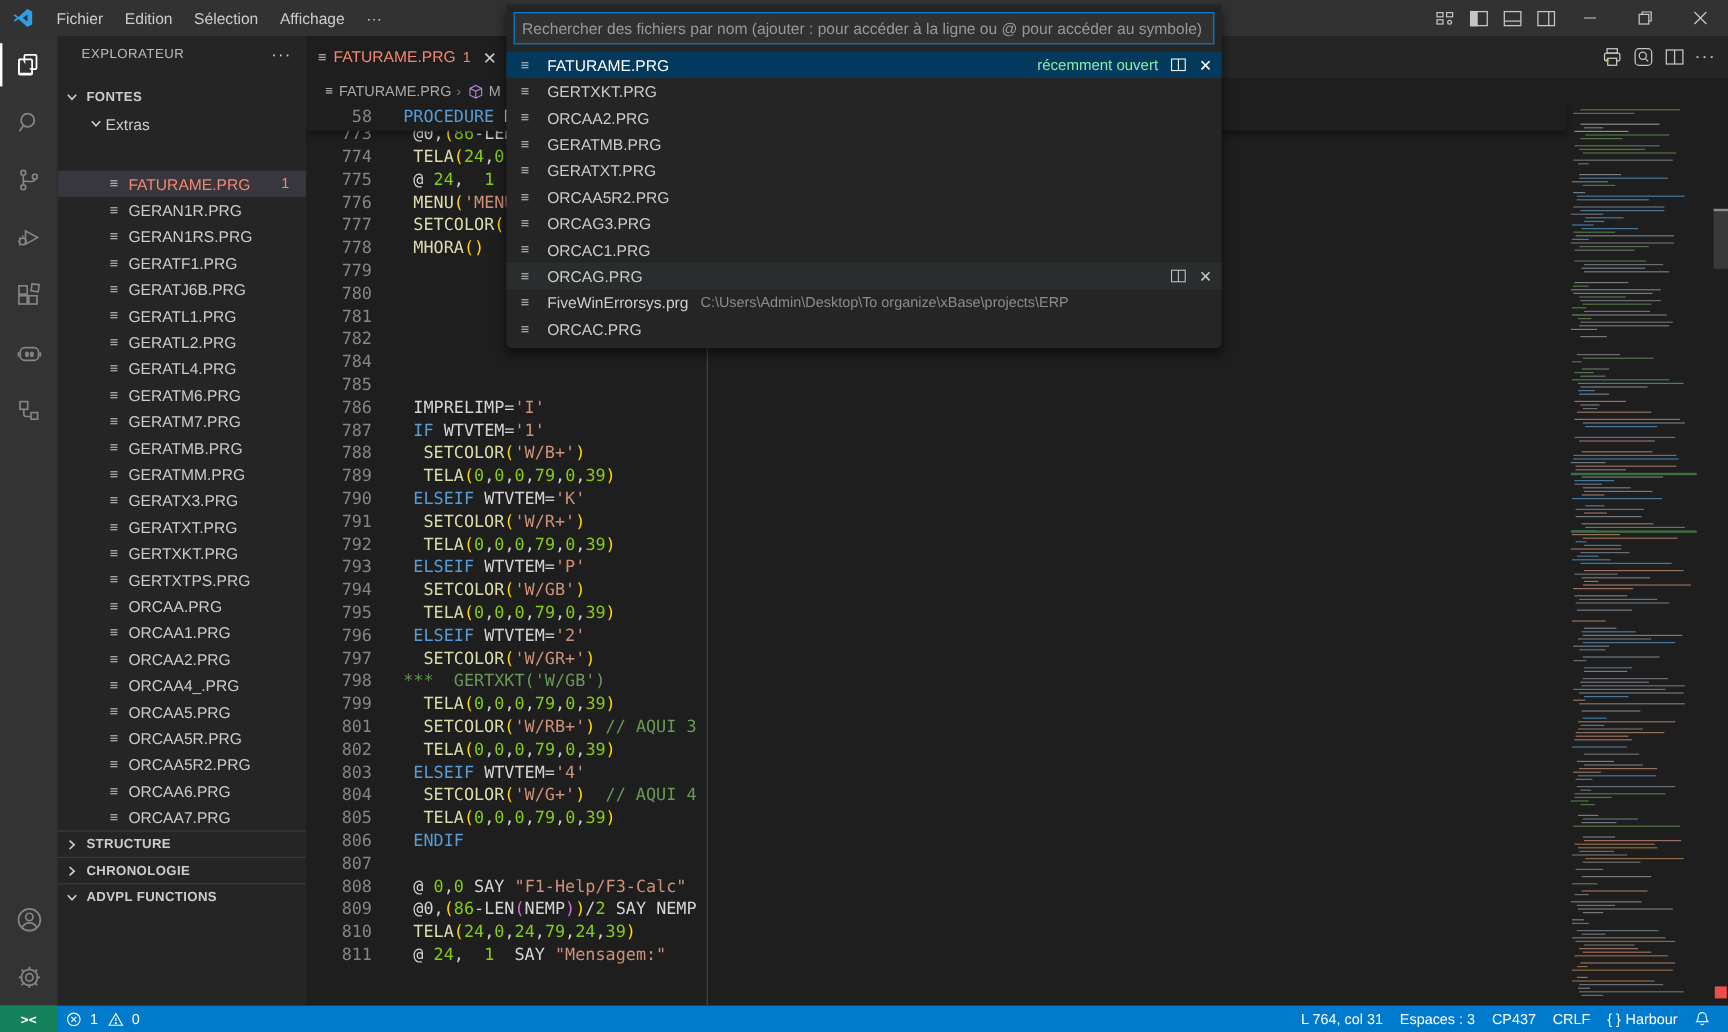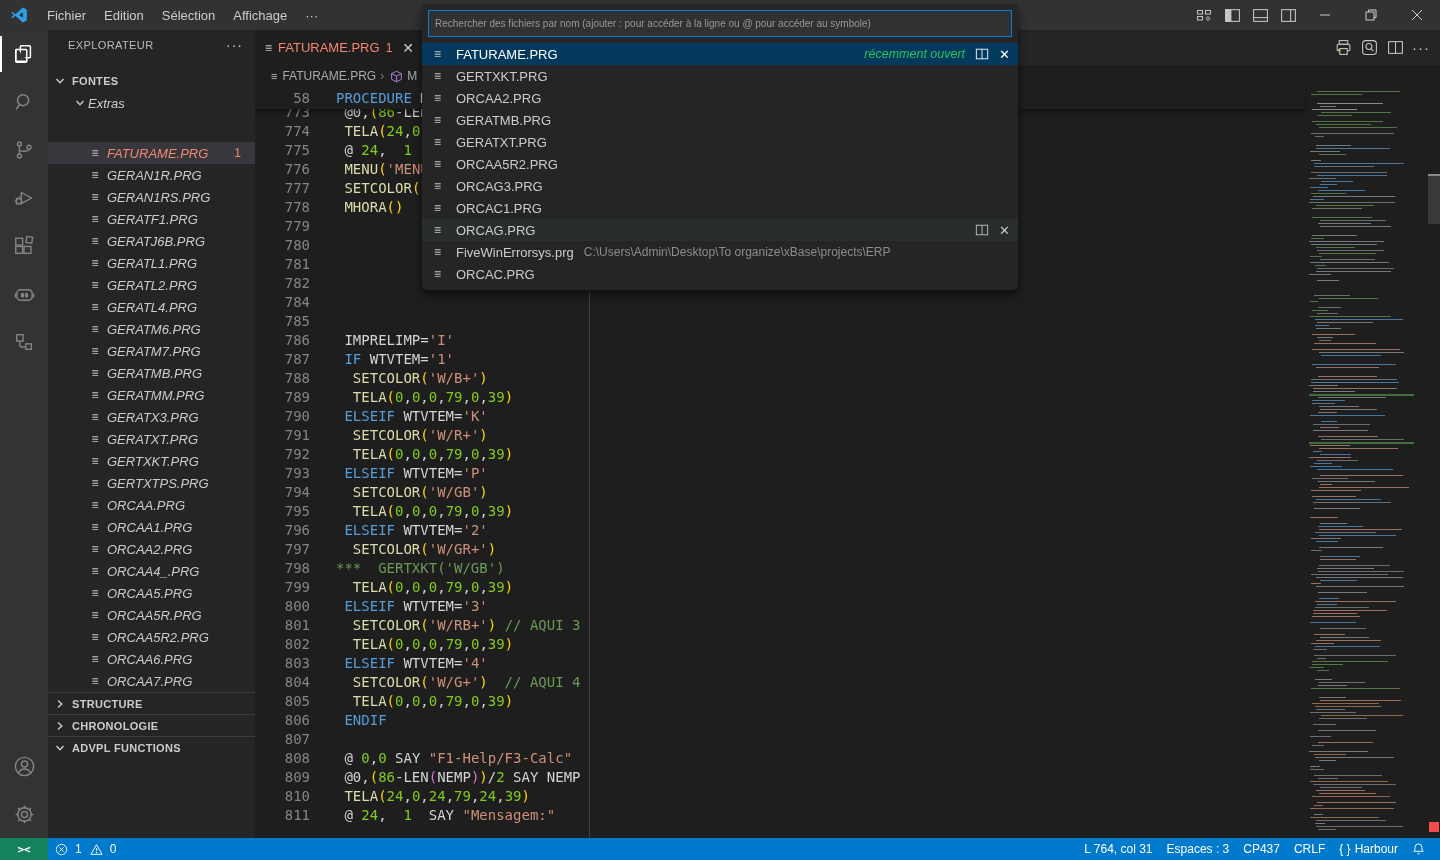--- a/index.html
+++ b/index.html
@@ -26,21 +26,21 @@
 
   
   .sidebar { position:absolute; left:48px; top:30px; width:207px; height:808px; background:#252526; z-index:2; overflow:hidden; }
   .sb-header { height:30px; display:flex; align-items:center; justify-content:space-between; padding:0 12px 0 20px; color:#bbbbbb; font-size:11px; letter-spacing:.4px; }
   .sb-more { color:#cccccc; font-size:14px; letter-spacing:1px; }
   .sec-row { height:22px; display:flex; align-items:center; font-weight:bold; font-size:11px; color:#cccccc; letter-spacing:.3px; }
   .sec-row .chev { margin:0 4px 0 4px; }
   .row { height:22px; display:flex; align-items:center; color:#cccccc; cursor:default; }
   .row.selected { background:#37373d; }
   .row .ficon { width:14px; text-align:center; margin-right:5px; color:#c5c5c5; font-size:12px; flex:none; }
-  .row .fname { white-space:nowrap; overflow:hidden;font-style:italic; }
+  .row .fname { white-space:nowrap; overflow:hidden; }
   .row .badge { margin-left:auto; margin-right:14px; color:#f48771; font-size:12px; }
   .row.err .fname { color:#f48771; }
   .files-wrap { position:absolute; left:0; top:112px; width:207px; height:550px; overflow:hidden; }
   .folder-row { padding-left:24px; }
   .file-row { padding-left:40px; }
   .sec-structure { position:absolute; top:662px; width:207px; border-top:1px solid #3c3c3c; }
   .sec-chronologie { position:absolute; top:684px; width:207px; border-top:1px solid #3c3c3c; }
   .sec-advpl { position:absolute; top:706px; width:207px; border-top:1px solid #3c3c3c; }
   .chev { width:16px; height:16px; display:inline-flex; align-items:center; justify-content:center; color:#cccccc; flex:none; }
 
@@ -78,31 +78,31 @@
   
   .statusbar { position:absolute; left:0; top:838px; width:1440px; height:22px; background:#007acc; color:#ffffff; display:flex; align-items:center; font-size:12px; z-index:6; }
   .sb-remote { width:48px; height:22px; background:#16825d; display:flex; align-items:center; justify-content:center; font-family:"DejaVu Sans Mono",monospace; font-size:11px; font-weight:bold; }
   .sb-item { padding:0 7px; display:flex; align-items:center; gap:4px; height:22px; }
   .sb-right { margin-left:auto; display:flex; align-items:center; padding-right:8px; }
   .sb-ic { display:inline-flex; margin-right:3px; }
 
   
   .quickopen { position:absolute; left:422px; top:4px; width:596px; background:#252526; z-index:20; box-shadow:0 5px 10px rgba(0,0,0,.55); border-radius:0 0 5px 5px; padding-bottom:5px; }
   .qo-inputwrap { margin:6px; height:27px; border:1px solid #007fd4; background:#313131; display:flex; align-items:center; }
-  .qo-input { width:100%; height:100%; background:transparent; border:none; outline:none; color:#ffffff; font-size:10px; padding:0 6px; font-family:"Liberation Sans",sans-serif; }
+  .qo-input { width:100%; height:100%; background:transparent; border:none; outline:none; color:#ffffff; font-size:13px; padding:0 6px; font-family:"Liberation Sans",sans-serif; }
   .qo-input::placeholder { color:#989898; }
   .qo-list { }
   .qo-row { height:22px; display:flex; align-items:center; padding:0 8px 0 12px; color:#cccccc; cursor:default; }
   .qo-row .ficon { width:16px; margin-right:6px; color:#c5c5c5; font-size:12px; flex:none; }
   .qo-row.selected { background:#04395e; color:#ffffff; }
   .qo-row.hover { background:#2a2d2e; }
   .qo-label { white-space:nowrap; }
   .qo-desc { margin-left:10px; color:#8c8c8c; font-size:12px; white-space:nowrap; }
   .qo-right { margin-left:auto; display:flex; align-items:center; gap:10px; }
-  .qo-hint { font-size:12.5px; color:#22c55e;font-style:italic; }
+  .qo-hint { font-size:12.5px; color:#86efac; }
   .qo-act { display:inline-flex; color:#c5c5c5; }
   .qo-row.selected .qo-act { color:#ffffff; }
 </style>
 </head>
 <body>
 
 <div class="app">
 
   <div class="titlebar">
     <svg class="vscode-logo" viewBox="0 0 24 24">
@@ -451,21 +451,20 @@
           <div class="cline"><span class="lnum">790</span><span class="ltext"><span class="tk-w"> </span><span class="tk-k">ELSEIF</span><span class="tk-w"> WTVTEM=</span><span class="tk-s">'K'</span></span></div>
           <div class="cline"><span class="lnum">791</span><span class="ltext"><span class="tk-w">  </span><span class="tk-f">SETCOLOR</span><span class="tk-p">(</span><span class="tk-s">'W/R+'</span><span class="tk-p">)</span></span></div>
           <div class="cline"><span class="lnum">792</span><span class="ltext"><span class="tk-w">  </span><span class="tk-f">TELA</span><span class="tk-p">(</span><span class="tk-n">0</span><span class="tk-w">,</span><span class="tk-n">0</span><span class="tk-w">,</span><span class="tk-n">0</span><span class="tk-w">,</span><span class="tk-n">79</span><span class="tk-w">,</span><span class="tk-n">0</span><span class="tk-w">,</span><span class="tk-n">39</span><span class="tk-p">)</span></span></div>
           <div class="cline"><span class="lnum">793</span><span class="ltext"><span class="tk-w"> </span><span class="tk-k">ELSEIF</span><span class="tk-w"> WTVTEM=</span><span class="tk-s">'P'</span></span></div>
           <div class="cline"><span class="lnum">794</span><span class="ltext"><span class="tk-w">  </span><span class="tk-f">SETCOLOR</span><span class="tk-p">(</span><span class="tk-s">'W/GB'</span><span class="tk-p">)</span></span></div>
           <div class="cline"><span class="lnum">795</span><span class="ltext"><span class="tk-w">  </span><span class="tk-f">TELA</span><span class="tk-p">(</span><span class="tk-n">0</span><span class="tk-w">,</span><span class="tk-n">0</span><span class="tk-w">,</span><span class="tk-n">0</span><span class="tk-w">,</span><span class="tk-n">79</span><span class="tk-w">,</span><span class="tk-n">0</span><span class="tk-w">,</span><span class="tk-n">39</span><span class="tk-p">)</span></span></div>
           <div class="cline"><span class="lnum">796</span><span class="ltext"><span class="tk-w"> </span><span class="tk-k">ELSEIF</span><span class="tk-w"> WTVTEM=</span><span class="tk-s">'2'</span></span></div>
           <div class="cline"><span class="lnum">797</span><span class="ltext"><span class="tk-w">  </span><span class="tk-f">SETCOLOR</span><span class="tk-p">(</span><span class="tk-s">'W/GR+'</span><span class="tk-p">)</span></span></div>
           <div class="cline"><span class="lnum">798</span><span class="ltext"><span class="tk-c">***  GERTXKT('W/GB')</span></span></div>
           <div class="cline"><span class="lnum">799</span><span class="ltext"><span class="tk-w">  </span><span class="tk-f">TELA</span><span class="tk-p">(</span><span class="tk-n">0</span><span class="tk-w">,</span><span class="tk-n">0</span><span class="tk-w">,</span><span class="tk-n">0</span><span class="tk-w">,</span><span class="tk-n">79</span><span class="tk-w">,</span><span class="tk-n">0</span><span class="tk-w">,</span><span class="tk-n">39</span><span class="tk-p">)</span></span></div>
-          <div class="cline"><span class="lnum">800</span><span class="ltext"><span class="tk-w"> </span><span class="tk-k">ELSEIF</span><span class="tk-w"> WTVTEM=</span><span class="tk-s">'3'</span></span></div>
           <div class="cline"><span class="lnum">801</span><span class="ltext"><span class="tk-w">  </span><span class="tk-f">SETCOLOR</span><span class="tk-p">(</span><span class="tk-s">'W/RB+'</span><span class="tk-p">)</span><span class="tk-w"> </span><span class="tk-c">// AQUI 3</span></span></div>
           <div class="cline"><span class="lnum">802</span><span class="ltext"><span class="tk-w">  </span><span class="tk-f">TELA</span><span class="tk-p">(</span><span class="tk-n">0</span><span class="tk-w">,</span><span class="tk-n">0</span><span class="tk-w">,</span><span class="tk-n">0</span><span class="tk-w">,</span><span class="tk-n">79</span><span class="tk-w">,</span><span class="tk-n">0</span><span class="tk-w">,</span><span class="tk-n">39</span><span class="tk-p">)</span></span></div>
           <div class="cline"><span class="lnum">803</span><span class="ltext"><span class="tk-w"> </span><span class="tk-k">ELSEIF</span><span class="tk-w"> WTVTEM=</span><span class="tk-s">'4'</span></span></div>
           <div class="cline"><span class="lnum">804</span><span class="ltext"><span class="tk-w">  </span><span class="tk-f">SETCOLOR</span><span class="tk-p">(</span><span class="tk-s">'W/G+'</span><span class="tk-p">)</span><span class="tk-w">  </span><span class="tk-c">// AQUI 4</span></span></div>
           <div class="cline"><span class="lnum">805</span><span class="ltext"><span class="tk-w">  </span><span class="tk-f">TELA</span><span class="tk-p">(</span><span class="tk-n">0</span><span class="tk-w">,</span><span class="tk-n">0</span><span class="tk-w">,</span><span class="tk-n">0</span><span class="tk-w">,</span><span class="tk-n">79</span><span class="tk-w">,</span><span class="tk-n">0</span><span class="tk-w">,</span><span class="tk-n">39</span><span class="tk-p">)</span></span></div>
           <div class="cline"><span class="lnum">806</span><span class="ltext"><span class="tk-w"> </span><span class="tk-k">ENDIF</span></span></div>
           <div class="cline"><span class="lnum">807</span><span class="ltext"></span></div>
           <div class="cline"><span class="lnum">808</span><span class="ltext"><span class="tk-w"> @ </span><span class="tk-n">0</span><span class="tk-w">,</span><span class="tk-n">0</span><span class="tk-w"> SAY </span><span class="tk-s">"F1-Help/F3-Calc"</span></span></div>
           <div class="cline"><span class="lnum">809</span><span class="ltext"><span class="tk-w"> @0,</span><span class="tk-p">(</span><span class="tk-n">86</span><span class="tk-w">-LEN</span><span class="tk-q">(</span><span class="tk-w">NEMP</span><span class="tk-q">)</span><span class="tk-p">)</span><span class="tk-w">/</span><span class="tk-n">2</span><span class="tk-w"> SAY NEMP</span></span></div>
           <div class="cline"><span class="lnum">810</span><span class="ltext"><span class="tk-w"> </span><span class="tk-f">TELA</span><span class="tk-p">(</span><span class="tk-n">24</span><span class="tk-w">,</span><span class="tk-n">0</span><span class="tk-w">,</span><span class="tk-n">24</span><span class="tk-w">,</span><span class="tk-n">79</span><span class="tk-w">,</span><span class="tk-n">24</span><span class="tk-w">,</span><span class="tk-n">39</span><span class="tk-p">)</span></span></div>

